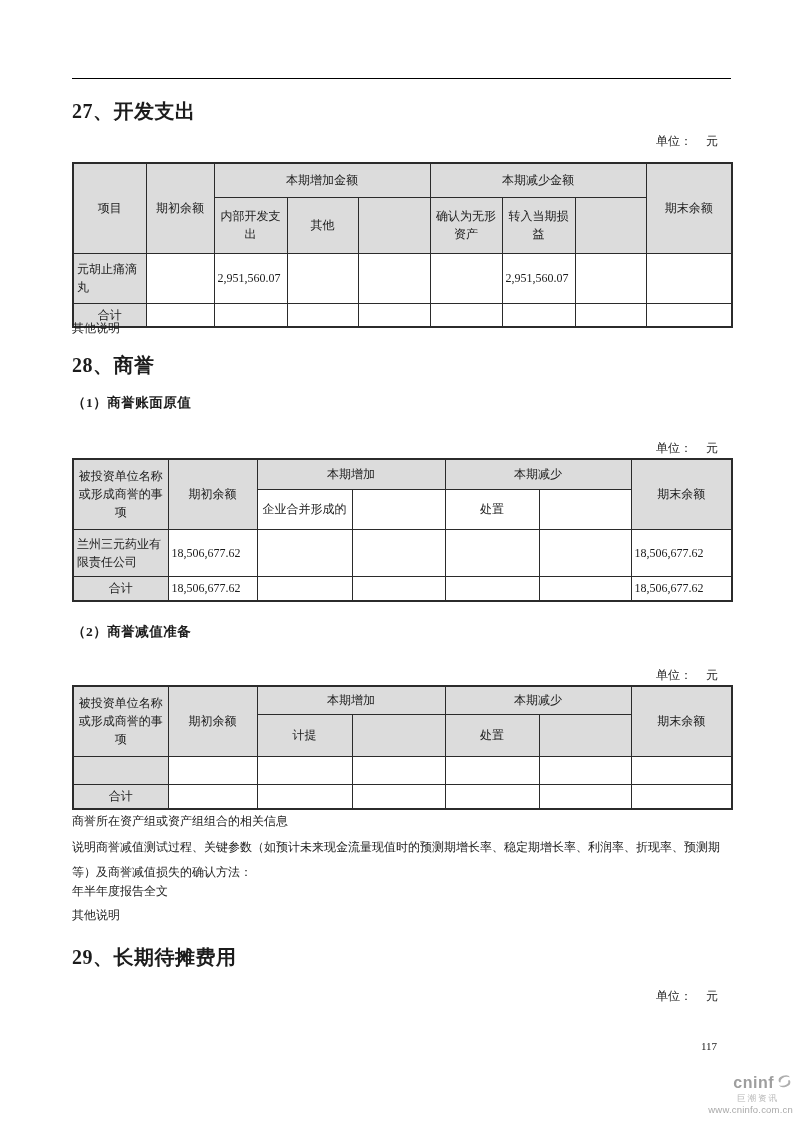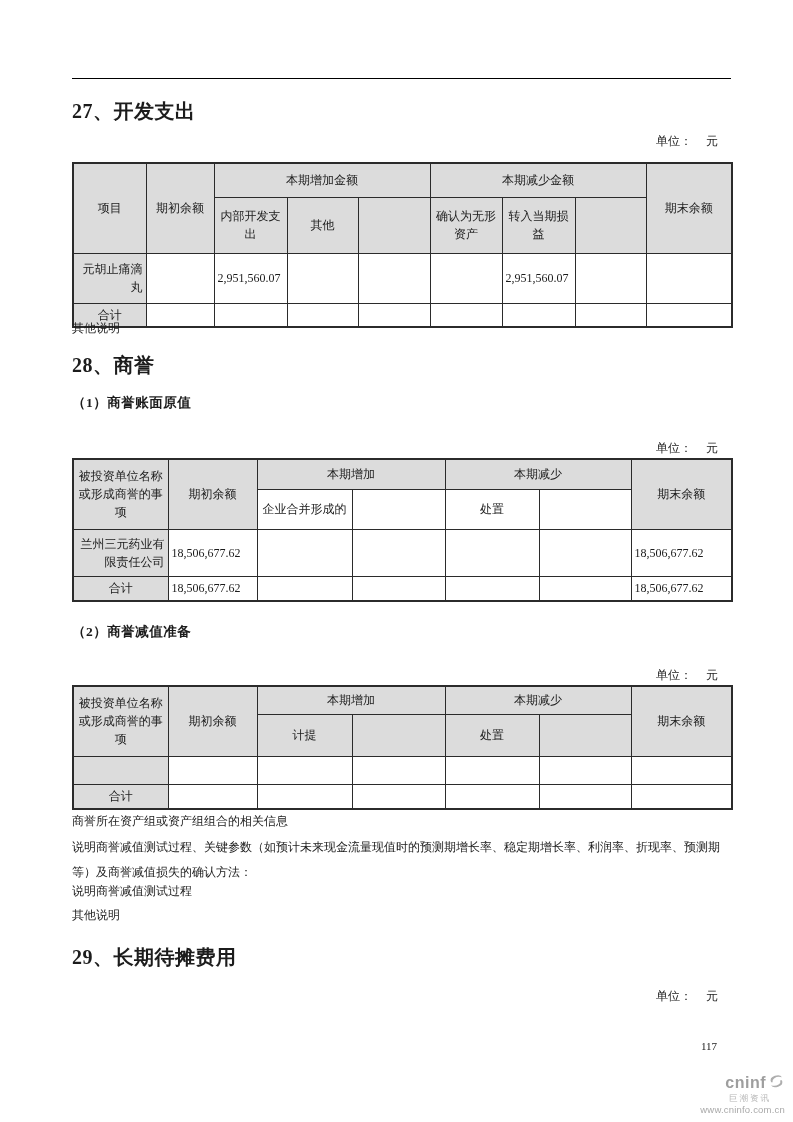--- a/index.html
+++ b/index.html
@@ -31,24 +31,24 @@
   table.tbl td{
     border:1px solid #2b2b2b;
     padding:1px 3px;
     vertical-align:middle;
     line-height:18px;
     overflow:hidden;
     word-break:break-all;
   }
   .gray{background:#dcdcdc;}
   .c{text-align:center;}
-  .l{text-align:right;margin-left:36px;}
+  .l{text-align:left;margin-left:36px;}
   .num{text-align:left;font-variant-numeric:tabular-nums;}
 
-  .logo{top:1074px;right:8px;width:130px;text-align:right;
+  .logo{top:1074px;right:0;width:130px;text-align:right;
         font-family:"Liberation Sans","DejaVu Sans",sans-serif;line-height:1;}
   .logo .brand-row{display:flex;align-items:center;justify-content:flex-end;gap:2px;}
   .logo .brand{font-size:16px;font-weight:bold;color:#9e9e9e;letter-spacing:.5px;}
   .logo .cn{font-size:8.5px;color:#b5b5b5;letter-spacing:2px;margin:2px 14px 2px 0;}
   .logo .url{font-size:9.5px;color:#a9a9a9;letter-spacing:.2px;}
 </style>
 </head>
 <body>
 
 <div class="page">
@@ -214,21 +214,21 @@
       <td></td>
       <td></td>
       <td></td>
       <td></td>
     </tr>
   </tbody>
     </table>
 
   <div class="abs note" style="top:809px;">商誉所在资产组或资产组组合的相关信息</div>
   <div class="abs note" style="top:835px;line-height:25px;">说明商誉减值测试过程、关键参数（如预计未来现金流量现值时的预测期增长率、稳定期增长率、利润率、折现率、预测期等）及商誉减值损失的确认方法：</div>
-  <div class="abs note" style="top:879px;">说明商誉减值测试过程</div>
+  <div class="abs note" style="top:879px;">年半年度报告全文</div>
   <div class="abs note" style="top:903px;">其他说明</div>
 
   <div class="abs h-num" style="top:944px;">29、长期待摊费用</div>
 
   <div class="abs unit-line" style="top:988px;">
     <span>单位：</span><span class="unit-val">元</span>
   </div>
 
   <div class="abs pagenum">117</div>
 

